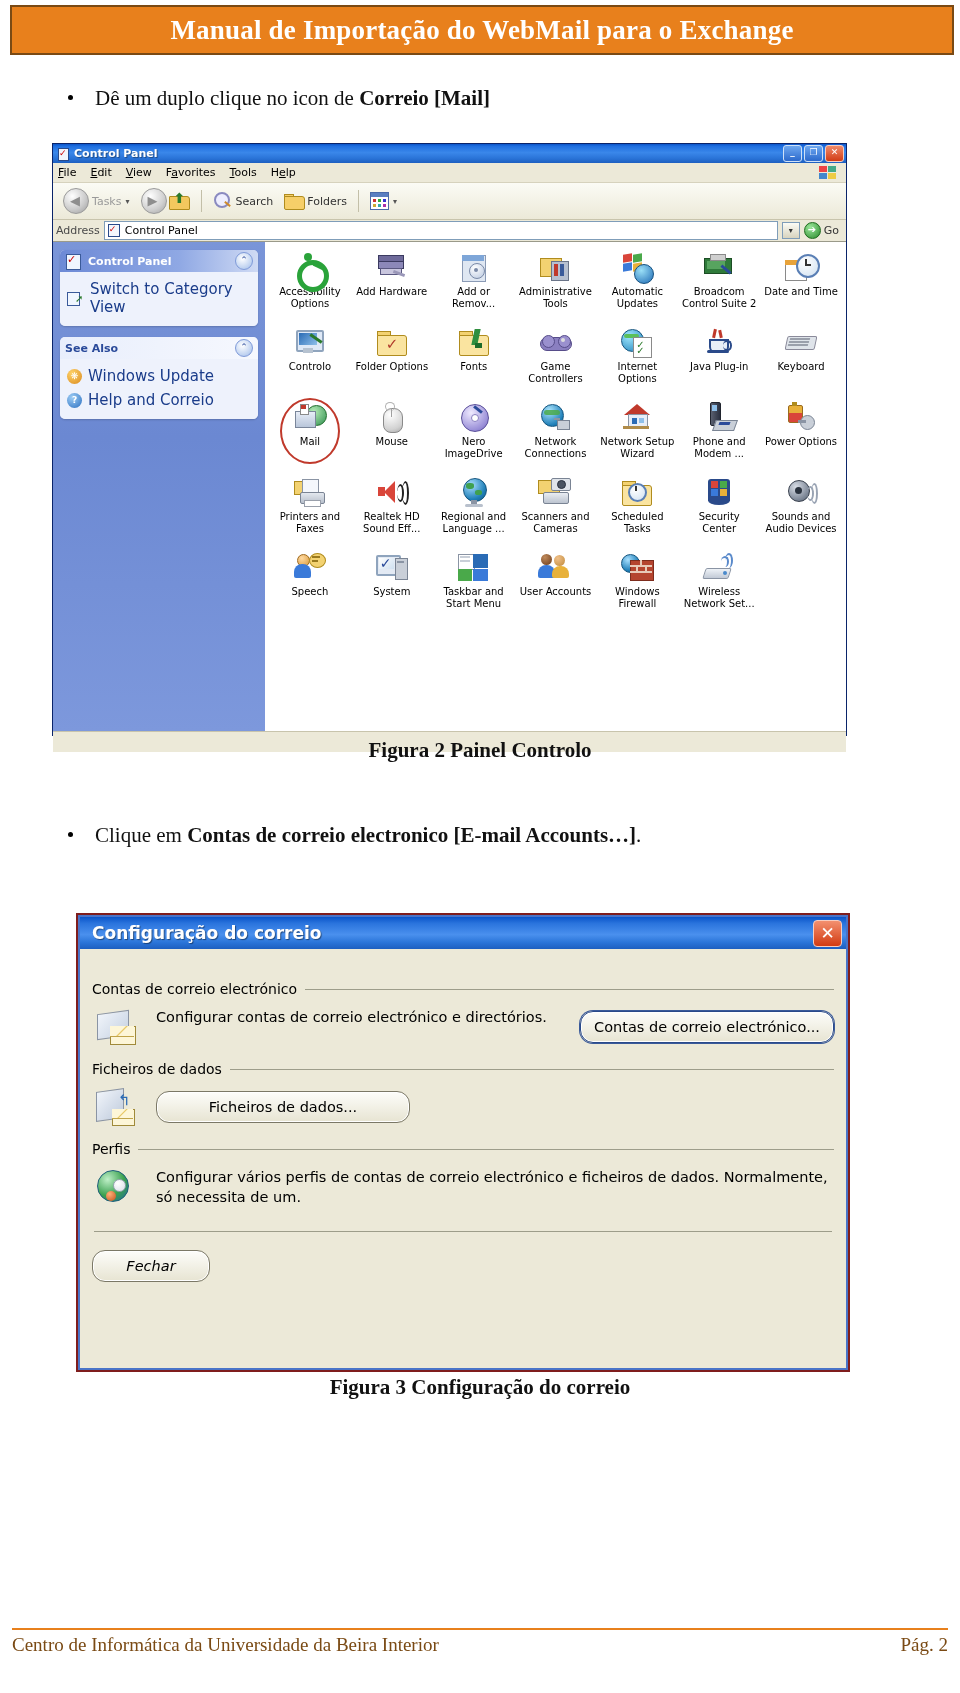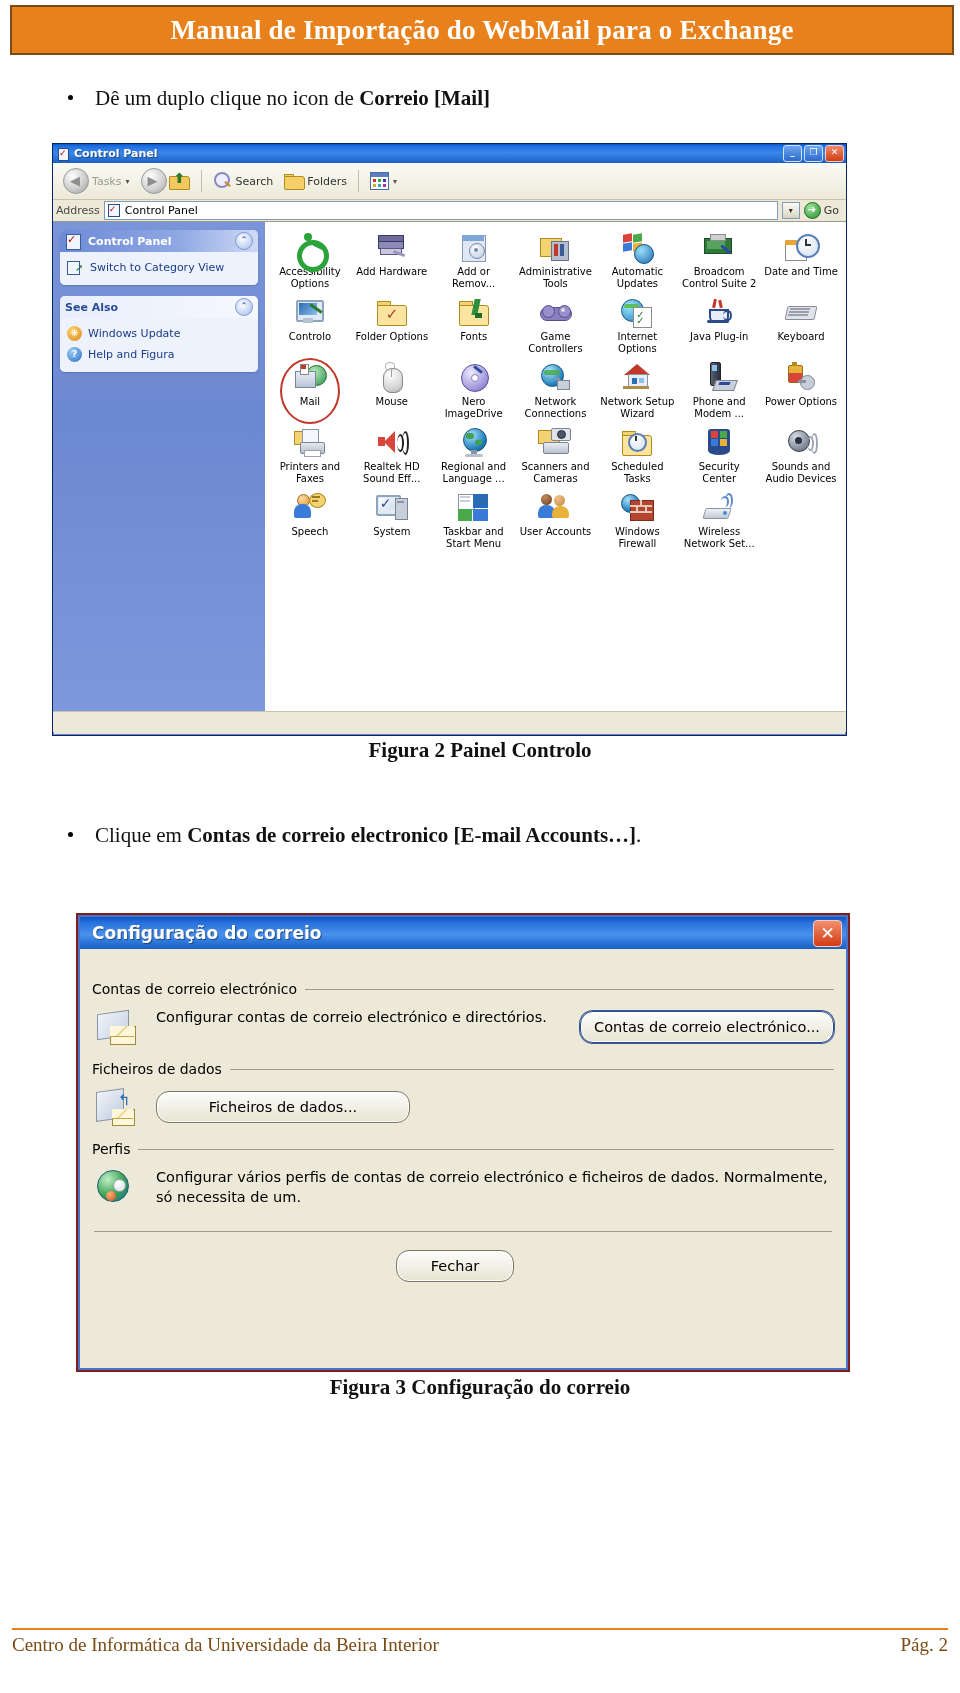--- a/index.html
+++ b/index.html
@@ -126,34 +126,34 @@
     background:linear-gradient(to right,#6d8ad6,#8fa8e4 60%,#cfdaf4);
   }
   .panel-hd.lite{background:linear-gradient(to right,#e8eefc,#f6f8fe);}
   .panel-hd-txt{font-size:11px;font-weight:bold;color:#fff;flex:1;}
   .panel-hd.lite .panel-hd-txt{color:#2a4a9a;}
   .chev{width:16px;height:16px;border-radius:50%;background:radial-gradient(circle at 40% 35%,#fff,#bcd0f0 70%,#8fa8e0);
     border:1px solid #7f9ad8;position:relative;}
   .chev i{position:absolute;left:0;right:0;text-align:center;font-size:9px;color:#2a4a9a;font-style:normal;line-height:14px;}
   .panel-bd{background:#eef2fc;padding:5px 5px 7px 5px;}
   .panel-row{display:flex;align-items:center;gap:6px;padding:3px 2px;}
-  .panel-row span{font-size:11px;color:#1a3c8a;}
+  .panel-row span{font-size:15px;color:#1a3c8a;}
   .hd-ico{width:18px;height:17px;position:relative;flex:0 0 auto;}
   .hd-ico .pg{position:absolute;left:1px;top:1px;width:13px;height:14px;background:#f0f6ff;border:1px solid #3a5a9a;}
   .hd-ico .ck{position:absolute;left:2px;top:0px;font-size:11px;color:#c00;font-weight:bold;line-height:14px;}
   .mini{width:15px;height:15px;border-radius:50%;position:relative;flex:0 0 auto;}
   .mini.win{background:radial-gradient(circle at 35% 30%,#ffd36a,#d98a1e);}
   .mini.help{background:radial-gradient(circle at 35% 30%,#9ecdf5,#2a6fc0);}
   .mini i{position:absolute;left:0;right:0;text-align:center;color:#fff;font-size:9px;line-height:15px;font-style:normal;font-weight:bold;}
   .sw-ico{width:17px;height:15px;position:relative;flex:0 0 auto;}
   .sw-ico .b{position:absolute;left:0;top:1px;width:11px;height:12px;background:#f0f6ff;border:1px solid #3a5a9a;}
   .sw-ico .a{position:absolute;left:8px;top:3px;color:#2a7a2a;font-size:10px;line-height:10px;}
 
   .cp-main{flex:1;background:#fff;padding:10px 4px 0 4px;box-sizing:border-box;overflow:hidden;}
-  .cp-grid{display:grid;grid-template-columns:repeat(7,1fr);row-gap:8px;}
+  .cp-grid{display:grid;grid-template-columns:repeat(7,1fr);row-gap:18px;}
   .cpi{display:flex;flex-direction:column;align-items:center;position:relative;}
   .cpi-ico{width:34px;height:32px;position:relative;margin-bottom:2px;}
   .cpi-lbl{font-size:10px;line-height:11.5px;color:#000;text-align:center;max-width:76px;
     font-family:"DejaVu Sans","Liberation Sans",sans-serif;}
   .mail-ring{
     position:absolute;left:50%;top:-4px;transform:translateX(-50%);
     width:56px;height:62px;border:2px solid #c0392b;border-radius:50%;pointer-events:none;
   }
   .cp-status{height:20px;background:#ece9d8;border-top:1px solid #c8c4ac;}
 
@@ -190,21 +190,21 @@
   .btn{
     min-width:254px;height:32px;box-sizing:border-box;
     background:linear-gradient(to bottom,#fdfdfa,#e7e4d2);
     border:1px solid #7b7866;border-radius:13px;
     display:flex;align-items:center;justify-content:center;
     font-size:14.5px;color:#000;flex:0 0 auto;margin-top:4px;
     box-shadow:inset 0 0 0 1px #fff;
   }
   .btn.focus{box-shadow:inset 0 0 0 1px #fff,0 0 0 1px #3a5a9a;border-color:#2a4a8a;}
   .dlg-sep{height:1px;background:#9d9d8a;margin:14px 2px 0 2px;}
-  .dlg-foot{display:flex;justify-content:center;padding:14px 16px 0 0;}
+  .dlg-foot{display:flex;justify-content:flex-start;padding:14px 16px 0 0;font-style:italic;}
   .btn-close{min-width:118px;}
 
   
   .footer-rule{position:absolute;left:12px;top:1628px;width:936px;height:2px;background:#E8801C;}
   .footer{
     position:absolute;left:12px;top:1634px;width:936px;
     display:flex;justify-content:space-between;align-items:center;
     font-size:19px;color:#7a4a14;font-family:"Liberation Serif",serif;
   }
 </style>
@@ -234,20 +234,36 @@
         </div>
       <div class="cp-btn">
           <i>❐</i>
         </div>
       <div class="cp-btn close">
           <i>✕</i>
         </div>
     </div>
   </div>
 
+  <div class="cp-menubar">
+    <div class="cp-menus">
+      <div class="cp-menu"><u>F</u><span>ile</span></div>
+      <div class="cp-menu"><u>E</u>dit</div>
+      <div class="cp-menu"><u>V</u>iew</div>
+      <div class="cp-menu">F<u>a</u>vorites</div>
+      <div class="cp-menu"><u>T</u>ools</div>
+      <div class="cp-menu">H<u>e</u>lp</div>
+    </div>
+    <div class="cp-flag">
+      <div class="q q1"></div>
+        <div class="q q2"></div>
+        <div class="q q3"></div>
+        <div class="q q4"></div>
+    </div>
+  </div>
 
   <div class="cp-toolbar">
     <div class="tb-item">
       <div class="tb-circ">
           <div class="tb-arrow">◀</div>
         </div>
       <span style="color:#9a9a9a">Tasks</span>
       <span class="tb-caret">▾</span>
     </div>
     <div class="tb-item">
@@ -347,21 +363,21 @@
           <div class="panel-row">
             <div class="mini win">
                 <i>❋</i>
               </div>
             <span>Windows Update</span>
           </div>
           <div class="panel-row">
             <div class="mini help">
                 <i>?</i>
               </div>
-            <span>Help and Figura</span>
+            <span>Help and Correio</span>
           </div>
         </div>
       </div>
 
     </div>
 
     <div class="cp-main">
       <div class="cp-grid">
 
         <div class="cpi">

